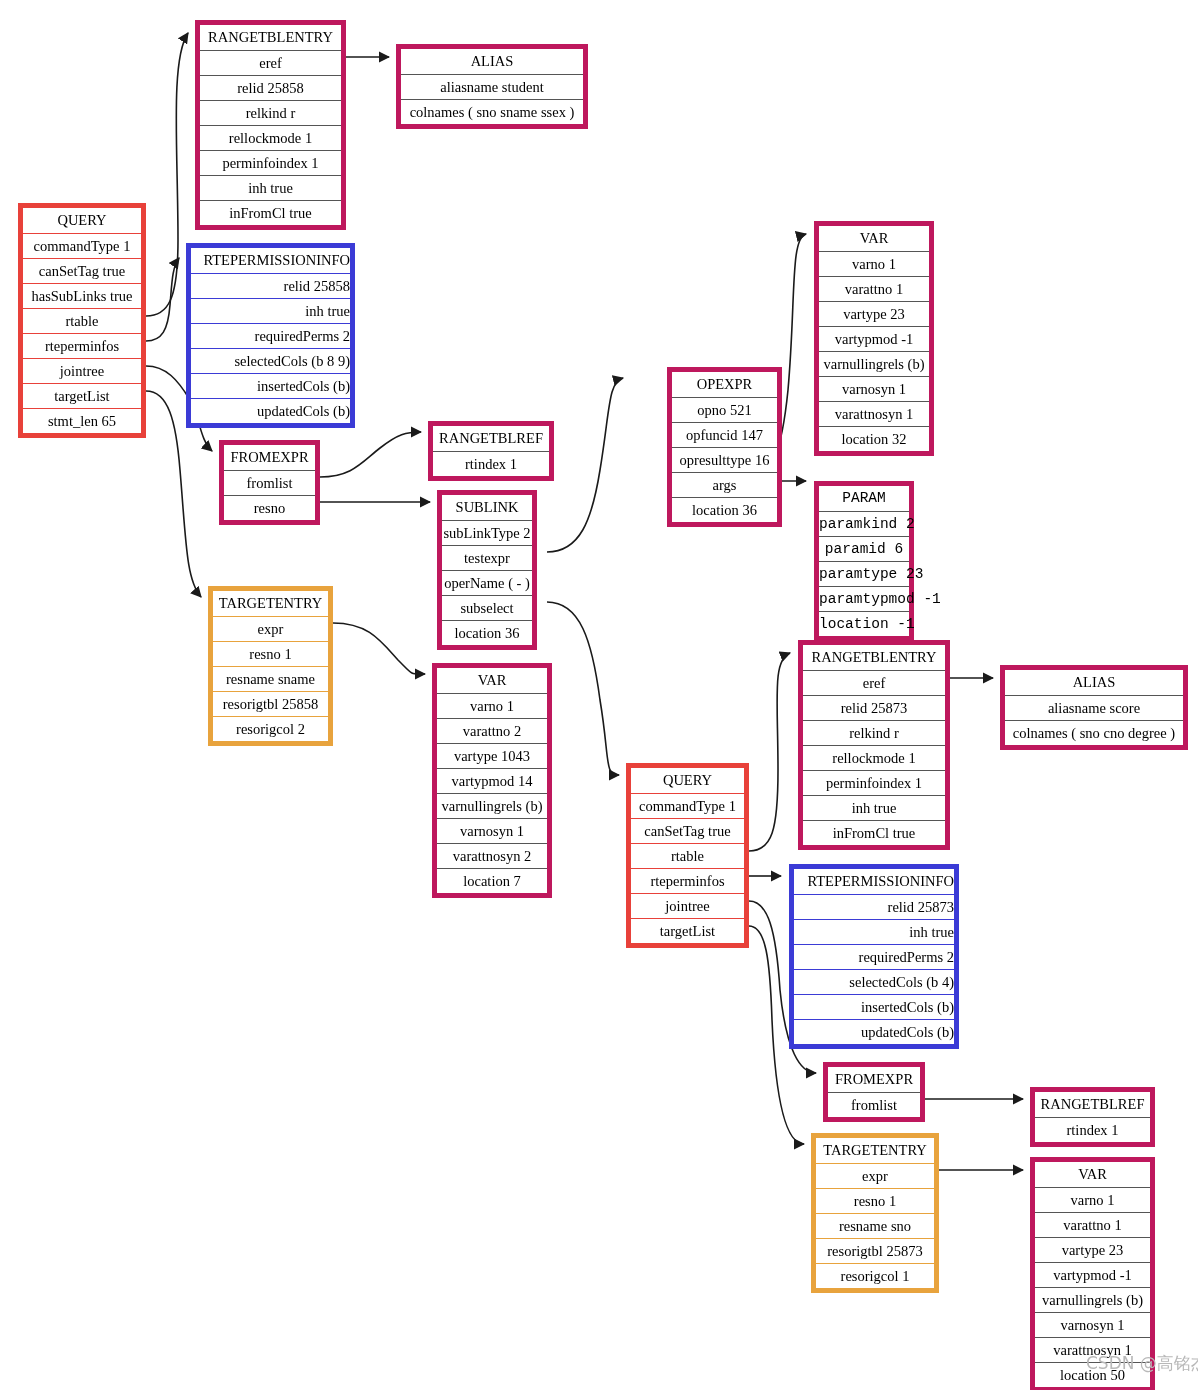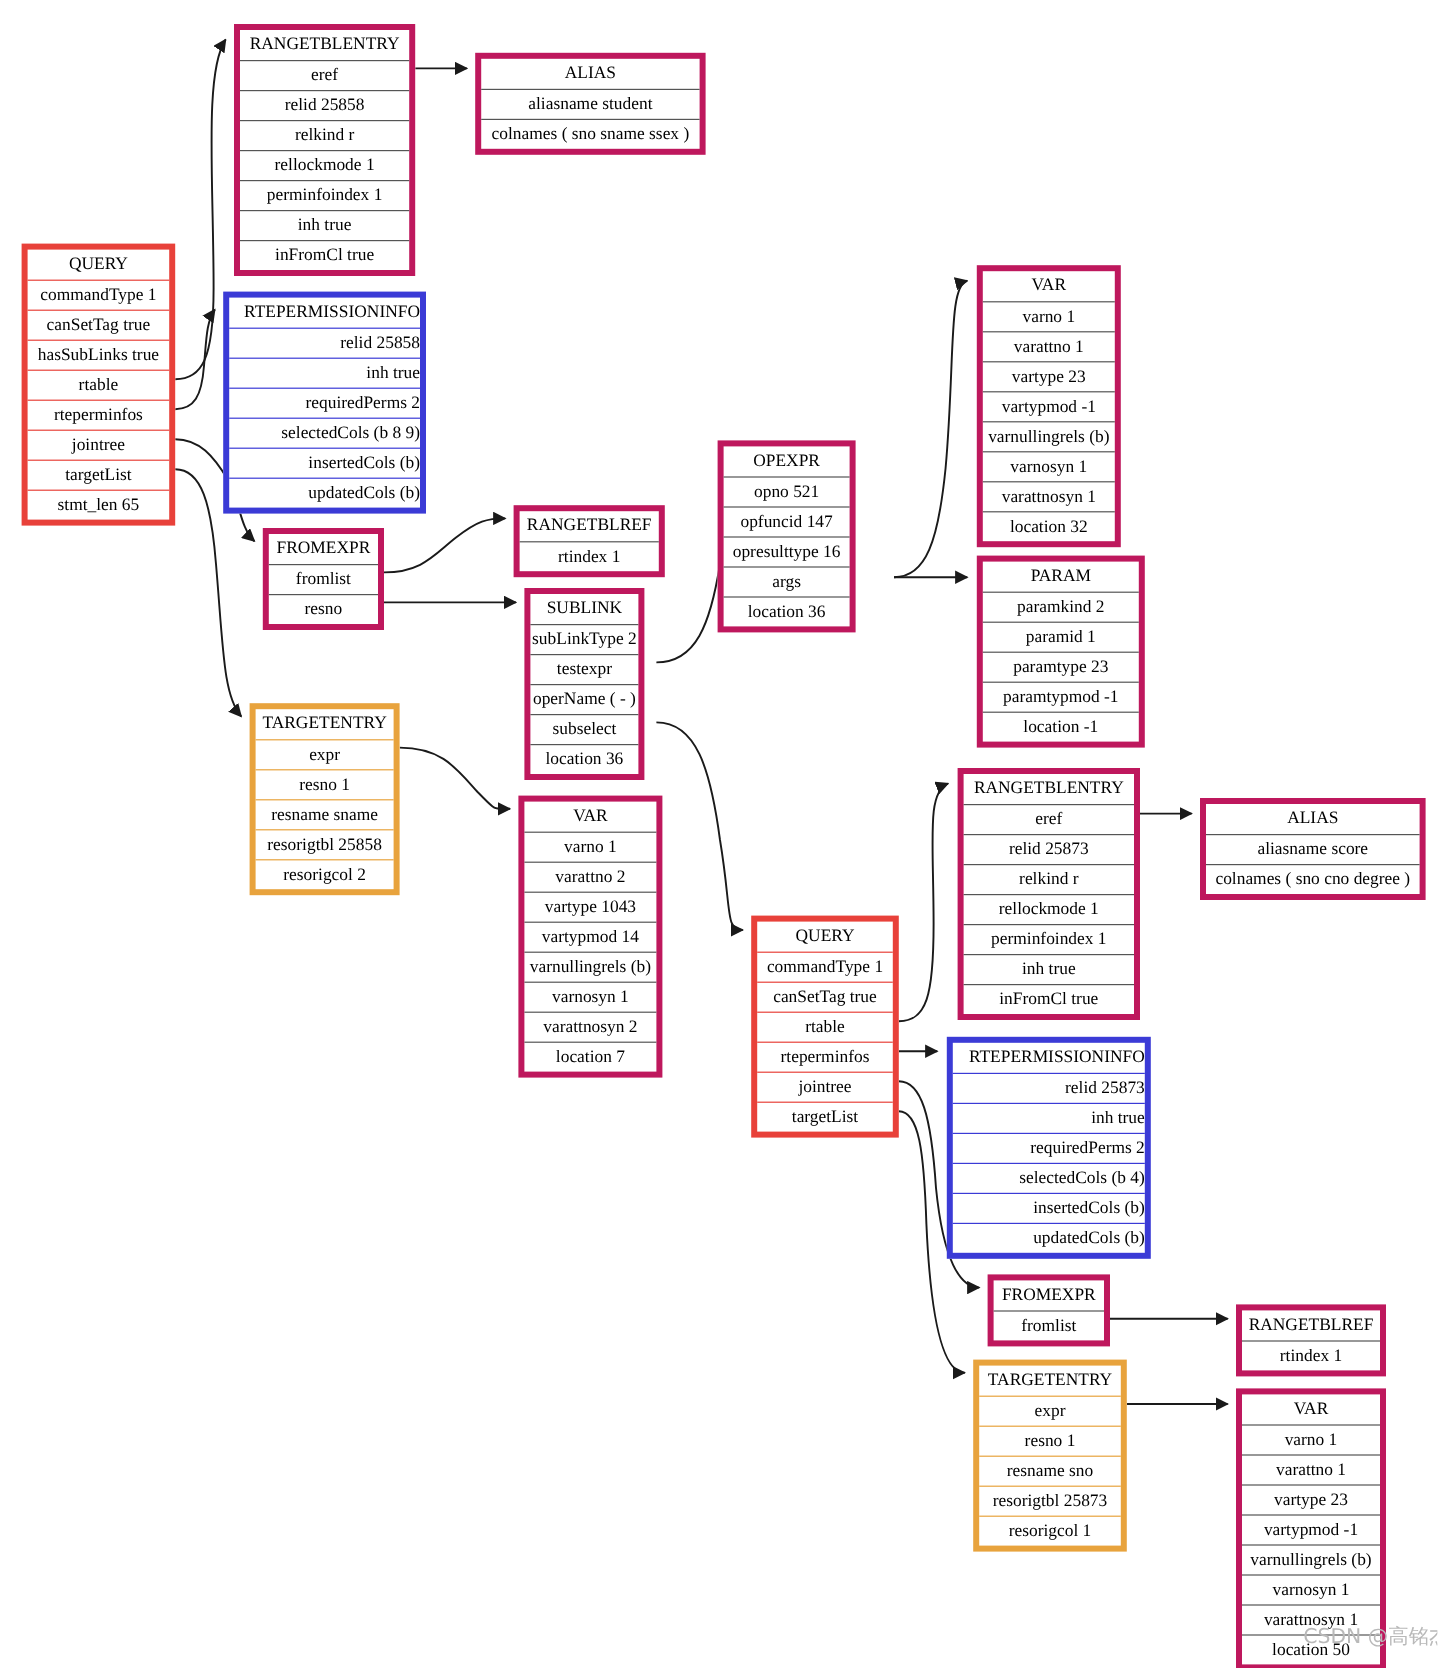--- a/index.html
+++ b/index.html
@@ -148,43 +148,43 @@
       <div class="row">rtindex 1</div>
     </div>
     <div class="node" style="left: 437px; top: 490px; width: 100px;">
       <div class="row head">SUBLINK</div>
       <div class="row">subLinkType 2</div>
       <div class="row">testexpr</div>
       <div class="row">operName ( - )</div>
       <div class="row">subselect</div>
       <div class="row">location 36</div>
     </div>
-    <div class="node" style="left: 598px; top: 367px; width: 115px;">
+    <div class="node" style="left: 667px; top: 367px; width: 115px;">
       <div class="row head">OPEXPR</div>
       <div class="row">opno 521</div>
       <div class="row">opfuncid 147</div>
       <div class="row">opresulttype 16</div>
       <div class="row">args</div>
       <div class="row">location 36</div>
     </div>
     <div class="node" style="left: 814px; top: 221px; width: 120px;">
       <div class="row head">VAR</div>
       <div class="row">varno 1</div>
       <div class="row">varattno 1</div>
       <div class="row">vartype 23</div>
       <div class="row">vartypmod -1</div>
       <div class="row">varnullingrels (b)</div>
       <div class="row">varnosyn 1</div>
       <div class="row">varattnosyn 1</div>
       <div class="row">location 32</div>
     </div>
-    <div class="node" style="left: 814px; top: 463px; width: 140px;">
+    <div class="node" style="left: 814px; top: 481px; width: 100px; font-family: Liberation Mono, monospace;">
       <div class="row head">PARAM</div>
       <div class="row">paramkind 2</div>
-      <div class="row">paramid 1</div>
+      <div class="row">paramid 6</div>
       <div class="row">paramtype 23</div>
       <div class="row">paramtypmod -1</div>
       <div class="row">location -1</div>
     </div>
     <div class="node orange" style="left: 208px; top: 586px; width: 125px;">
       <div class="row head">TARGETENTRY</div>
       <div class="row">expr</div>
       <div class="row">resno 1</div>
       <div class="row">resname sname</div>
       <div class="row">resorigtbl 25858</div>

